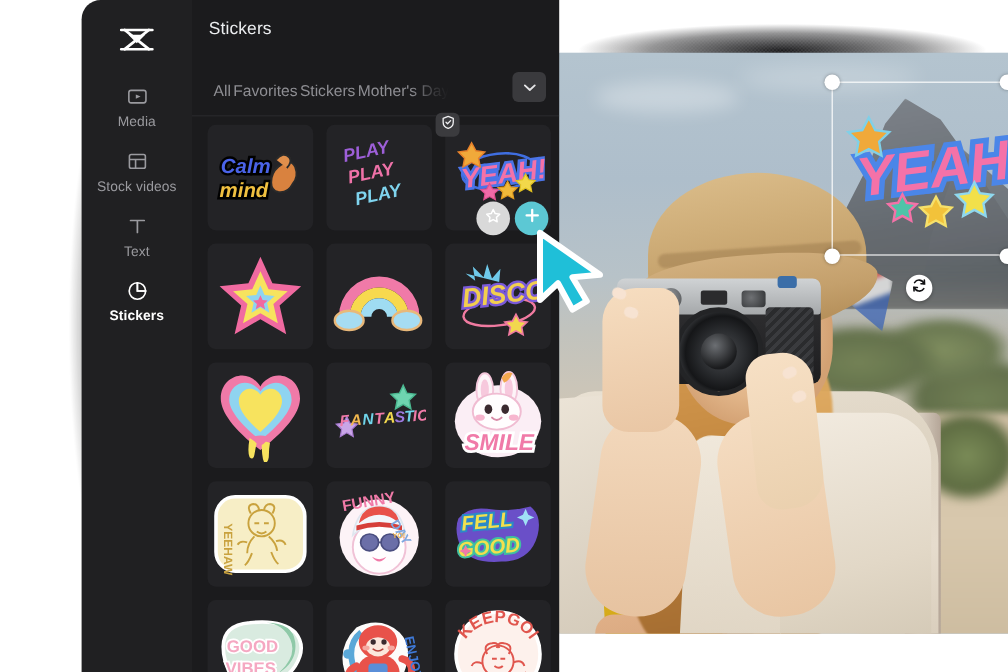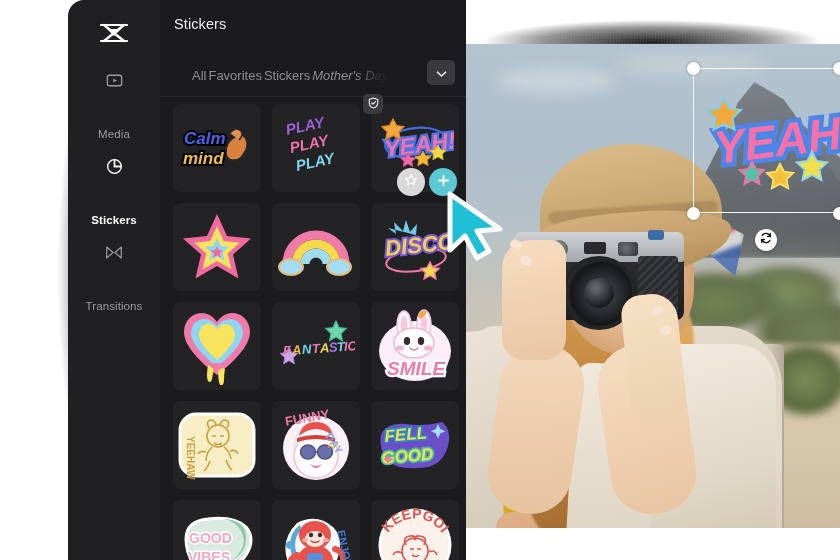--- a/index.html
+++ b/index.html
@@ -46,21 +46,21 @@
   .rail {
     position: absolute; left: 68px; top: 0; width: 92px; height: 560px;
     background: #202022;
     border-top-left-radius: 16px;
     z-index: 6;
   }
   .logo { position: absolute; left: 0; right: 0; top: 22px; display: flex; justify-content: center; }
   .rail-items { position: absolute; left: 0; right: 0; top: 62px; }
   .rail-item {
     display: flex; flex-direction: column; align-items: center; justify-content: flex-end;
-    padding: 7px 2px 7px; cursor: pointer; gap: 32px;
+    padding: 7px 2px 7px; cursor: pointer;
   }
   .rail-ico { height: 22px; display: flex; align-items: center; justify-content: center; margin-bottom: 5px; }
   .rail-lb {
     font-size: 11.5px; color: #9a9a9f; text-align: center; line-height: 13px;
     letter-spacing: .1px; max-width: 70px;
   }
   .rail-item.active .rail-lb { color: #ffffff; font-weight: 700; }
   .rail-item.active .rail-ico svg { stroke: #ffffff; }
 
   
@@ -73,23 +73,23 @@
     font-size: 14.5px; color: #eceef0; font-weight: 400; letter-spacing: .1px;
   }
   .tabs {
     position: absolute; left: 0; top: 60px; width: 306px; height: 30px;
     display: flex; align-items: center; overflow: hidden;
   }
   .tab {
     font-size: 13px; color: #8e8e93; padding: 0 0; margin-left: 2px;
     white-space: nowrap; cursor: pointer;
   }
-  .tab:first-child { margin-left: 32px; }
+  .tab:first-child { margin-left: 18px; }
   .tab.clipped { -webkit-mask-image: linear-gradient(90deg,#000 58%, rgba(0,0,0,.25) 85%, transparent 100%);
-                 mask-image: linear-gradient(90deg,#000 58%, rgba(0,0,0,.25) 85%, transparent 100%); font-style: italic; }
+                 mask-image: linear-gradient(90deg,#000 58%, rgba(0,0,0,.25) 85%, transparent 100%); }
   .tab-more {
     position: absolute; right: 11px; top: 60px; width: 28px; height: 25px;
     background: #3a3a3d; border-radius: 5px;
     display: flex; align-items: center; justify-content: center; cursor: pointer;
   }
   .panel-divider { position: absolute; left: 0; top: 96px; width: 306px; height: 1px; background: #29292c; }
 
   .grid {
     position: absolute; left: 13px; top: 104px; width: 292px;
     display: grid; grid-template-columns: repeat(3, 88px); gap: 11px 11px;
@@ -288,43 +288,51 @@
       <div class="rail-item">
         <span class="rail-ico">
           <svg width="19" height="19" viewBox="0 0 20 20" fill="none" stroke="#9a9a9f" stroke-width="1.4">
             <rect x="2.5" y="4.5" width="15" height="11" rx="2"></rect>
             <path d="M8.6 8.1 L12.8 10 L8.6 11.9 Z" fill="#9a9a9f" stroke="none"></path>
           </svg>
         </span>
         <span class="rail-lb">Media</span>
       </div>
 
-
-
+      <div class="rail-item">
+        <span class="rail-ico">
+          <svg width="19" height="19" viewBox="0 0 20 20" fill="none" stroke="#9a9a9f" stroke-width="1.4">
+            <rect x="3" y="4" width="14" height="12" rx="1.6"></rect>
+            <path d="M3 8.4 H17 M8.4 8.4 V16"></path>
+          </svg>
+        </span>
+        <span class="rail-lb">Stock videos</span>
+      </div>
+
+
+      <div class="rail-item">
+        <span class="rail-ico">
+          <svg width="19" height="19" viewBox="0 0 20 20" fill="none" stroke="#9a9a9f" stroke-width="1.5" stroke-linecap="round">
+            <path d="M4 5 H16 M10 5 V15.5"></path>
+          </svg>
+        </span>
+        <span class="rail-lb">Text</span>
+      </div>
 
       <div class="rail-item active">
         <span class="rail-ico">
           <svg width="19" height="19" viewBox="0 0 20 20" fill="none" stroke="#ffffff" stroke-width="1.45">
             <path d="M17.2 10 A7.2 7.2 0 1 1 10 2.8 L10 10 Z"></path>
             <path d="M10 2.8 A7.2 7.2 0 0 1 17.2 10 L10 10 Z"></path>
           </svg>
         </span>
         <span class="rail-lb">Stickers</span>
       </div>
 
 
-      <div class="rail-item">
-        <span class="rail-ico">
-          <svg width="20" height="19" viewBox="0 0 22 20" fill="none" stroke="#9a9a9f" stroke-width="1.35" stroke-linejoin="round">
-            <path d="M3 4 L10 10 L3 16 Z"></path>
-            <path d="M19 4 L12 10 L19 16 Z"></path>
-          </svg>
-        </span>
-        <span class="rail-lb">Transitions</span>
-      </div>
 
 
     </div>
   </div>
 
   <div class="panel">
 
     <div class="panel-title">Stickers</div>
 
     <div class="tabs">

